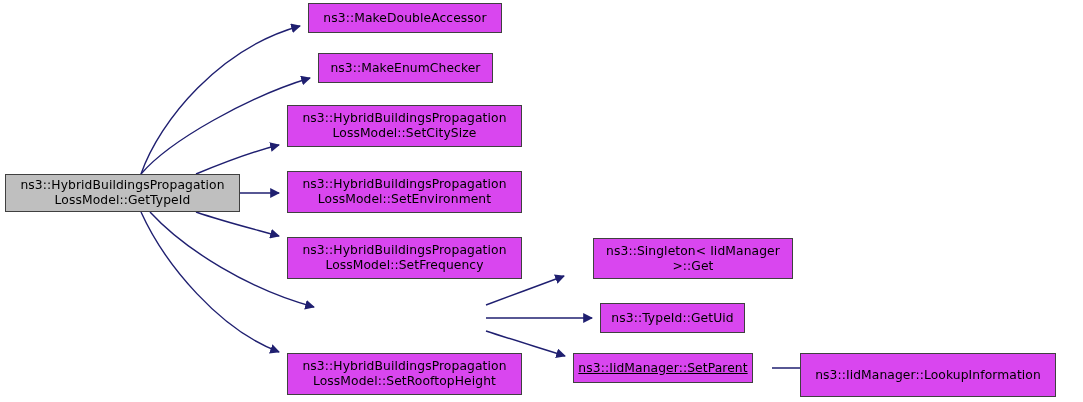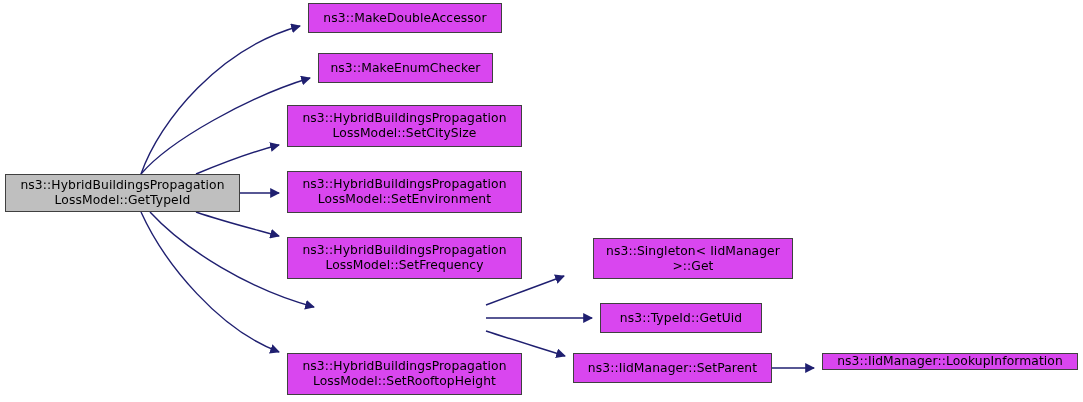--- a/index.html
+++ b/index.html
@@ -109,25 +109,25 @@
   <div class="node" style="left:287px;top:353px;width:235px;height:42px;">
     <span class="node-label">ns3::HybridBuildingsPropagation
 LossModel::SetRooftopHeight</span>
   </div>
 
   <div class="node" style="left:572px;top:238px;width:200px;height:41px;margin-left:21px;">
     <span class="node-label">ns3::Singleton&lt; IidManager
 &gt;::Get</span>
   </div>
 
-  <div class="node" style="left:600px;top:303px;width:162px;height:30px;justify-content:center;">
+  <div class="node" style="left:600px;top:303px;width:145px;height:30px;justify-content:center;">
     <span class="node-label">ns3::TypeId::GetUid</span>
   </div>
 
-  <div class="node" style="left:573px;top:353px;width:199px;height:30px;">
+  <div class="node" style="left:573px;top:353px;width:180px;height:30px;text-decoration:underline;">
     <span class="node-label">ns3::IidManager::SetParent</span>
   </div>
 
-  <div class="node" style="left:822px;top:353px;width:256px;height:17px;">
+  <div class="node" style="left:800px;top:353px;width:256px;height:44px;">
     <span class="node-label">ns3::IidManager::LookupInformation</span>
   </div>
 
 </div>
 
 </body></html>

